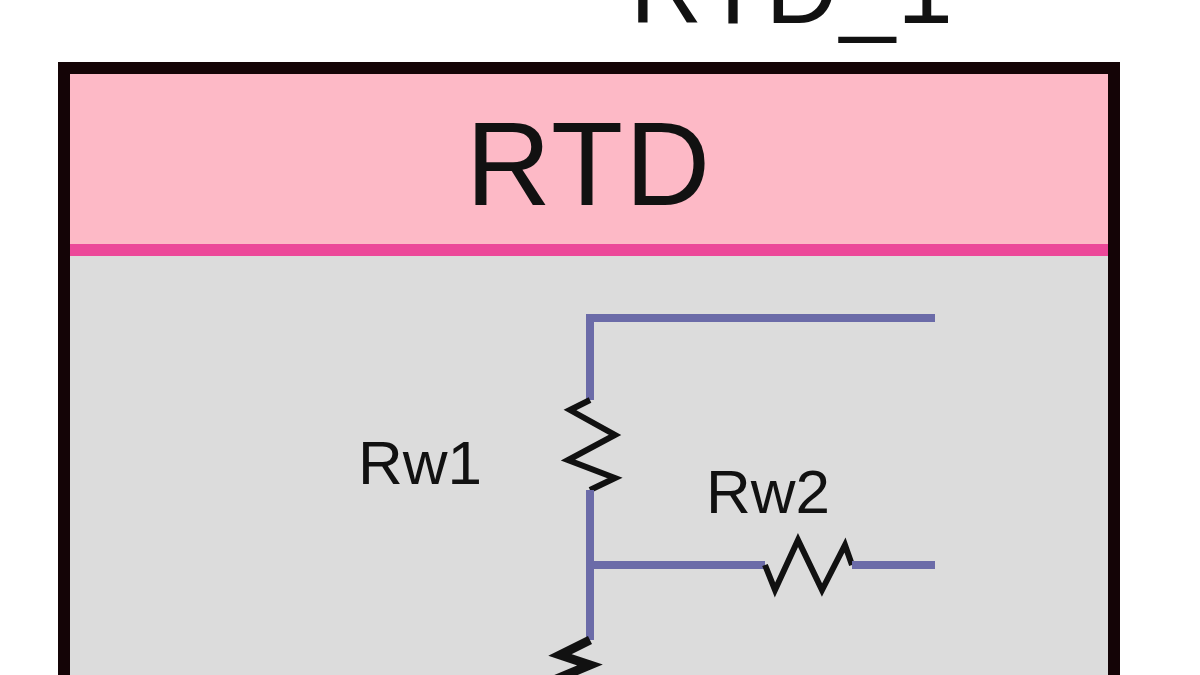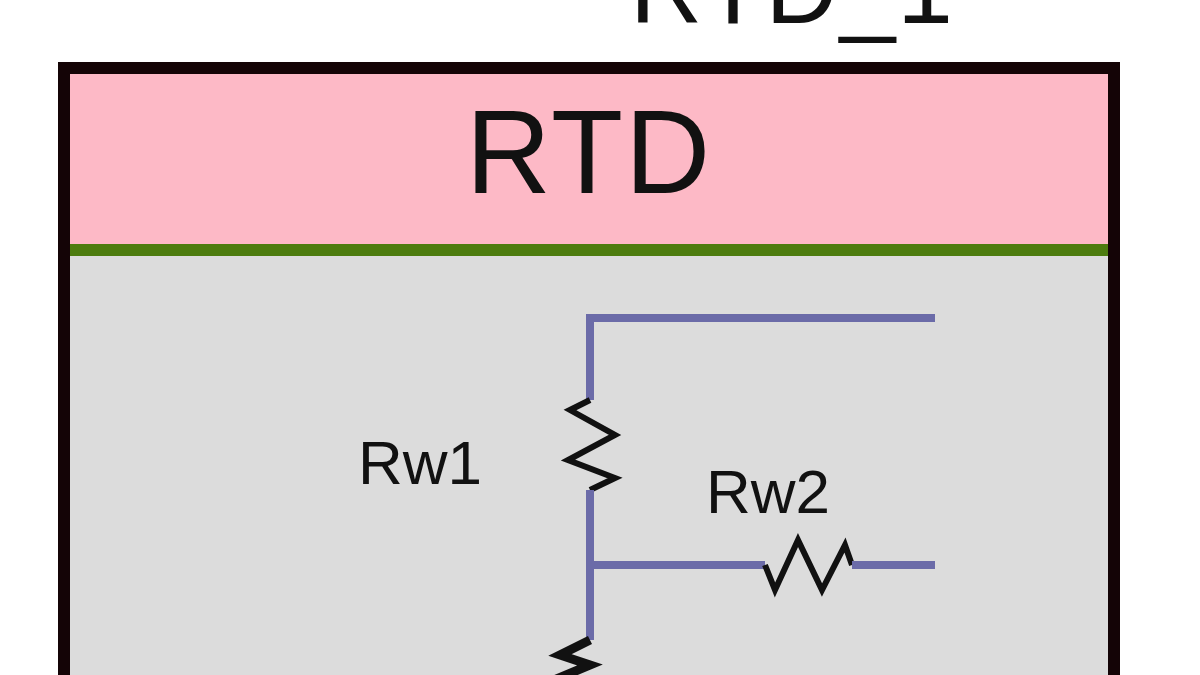--- a/index.html
+++ b/index.html
@@ -14,22 +14,22 @@
     white-space: nowrap; line-height: 1;
   }
   .component {
     position: absolute; left: 58px; top: 62px;
     width: 1062px; height: 680px;
     border: 12px solid #140406; box-sizing: border-box;
     background: #dcdcdc;
   }
   .header {
     position: absolute; left: 0; top: 0; right: 0; height: 170px;
-    background: #fdb9c6; border-bottom: 12px solid #4d7c0f;
-    display: flex; align-items: flex-start; justify-content: center;
+    background: #fdb9c6; border-bottom: 12px solid #ec4899;
+    display: flex; align-items: center; justify-content: center;
   }
   .header span { font-size: 118px; color: #111; margin-top: 10px; letter-spacing: 2px; }
   .schematic { position: absolute; left: 0; top: 0; width: 1200px; height: 675px; }
   .label { font-family: "Liberation Sans", sans-serif; fill: #111; }
 </style>
 </head>
 <body>
 
 <div class="instance-name">RTD_1</div>
 

